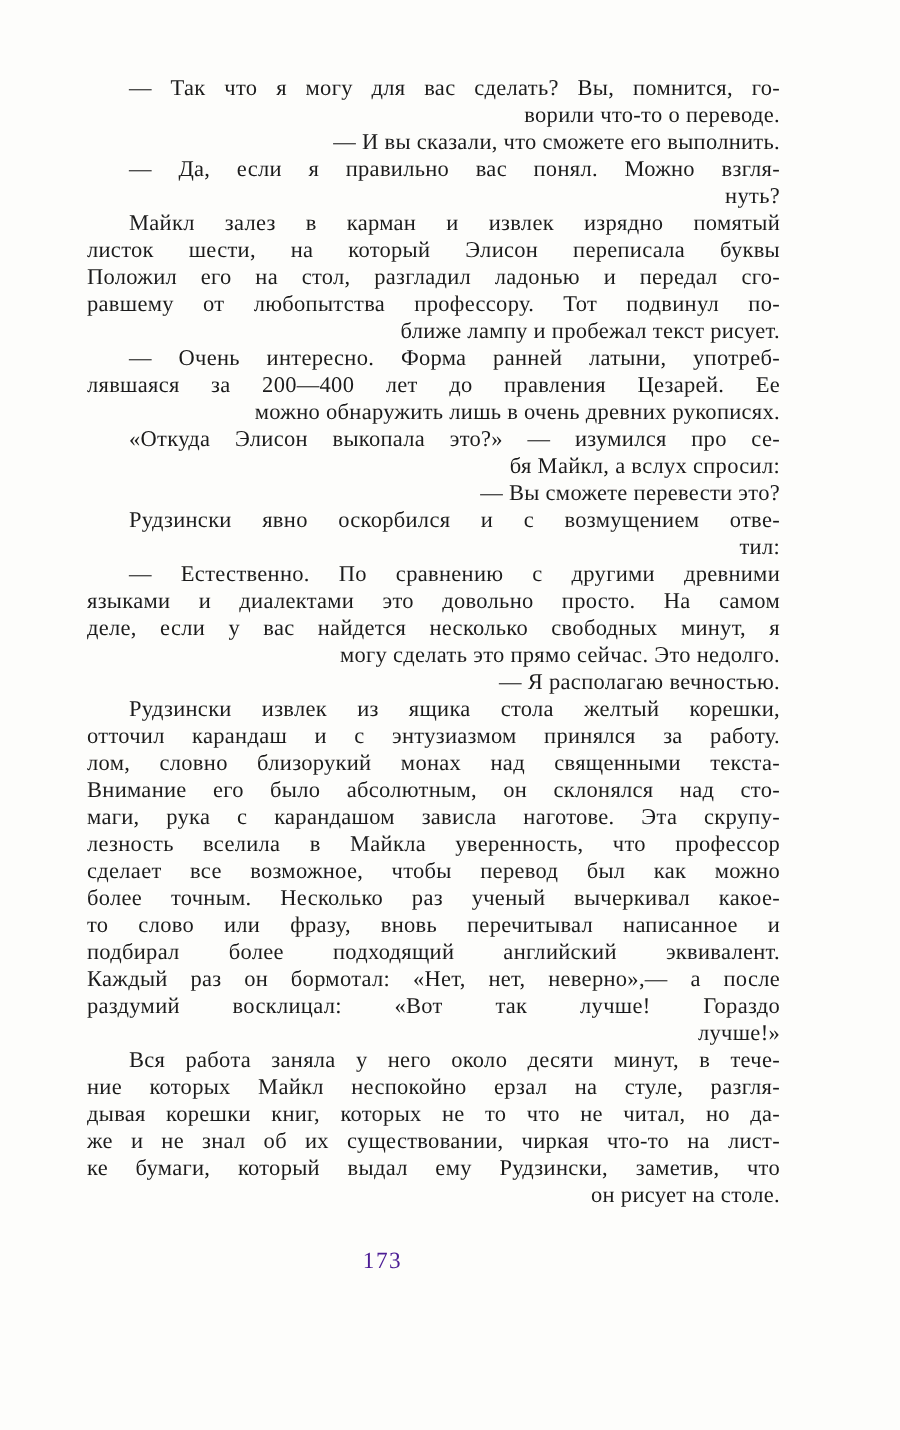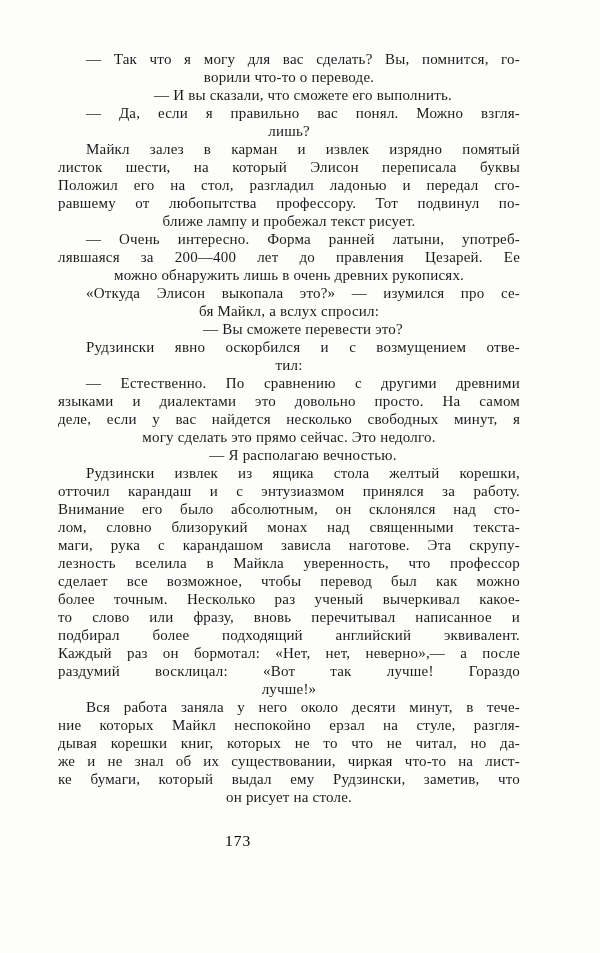--- a/index.html
+++ b/index.html
@@ -25,72 +25,72 @@
     top: 50px;
     width: 462px;
     font-size: 15px;
     line-height: 18px;
     color: #1b1b1b;
     letter-spacing: 0.2px;
   }
   .line {
     height: 18px;
     white-space: normal;
-    text-align: center;
+    text-align: right;
   }
   .line.jst {
     text-align: justify;
     text-align-last: justify;
   }
   .line.ind {
     text-indent: 28px;
   }
   .page-number {
     position: absolute;
     top: 832px;
-    left: 213px;
+    left: 230px;
     width: 50px;
     text-align: center;
     font-size: 15.5px;
-    color: #000000;
+    color: #4c1d95;
     letter-spacing: 1px;
   }
 </style>
 </head>
 <body>
 
 <div class="scan-page">
   <div class="text-block">
       <div class="line ind jst">— Так что я могу для вас сделать? Вы, помнится, го-</div>
       <div class="line">ворили что-то о переводе.</div>
       <div class="line ind">— И вы сказали, что сможете его выполнить.</div>
       <div class="line ind jst">— Да, если я правильно вас понял. Можно взгля-</div>
-      <div class="line">лишь?</div>
+      <div class="line">нуть?</div>
       <div class="line ind jst">Майкл залез в карман и извлек изрядно помятый</div>
       <div class="line jst">листок шести, на который Элисон переписала буквы</div>
       <div class="line jst">Положил его на стол, разгладил ладонью и передал сго-</div>
       <div class="line jst">равшему от любопытства профессору. Тот подвинул по-</div>
       <div class="line">ближе лампу и пробежал текст рисует.</div>
       <div class="line ind jst">— Очень интересно. Форма ранней латыни, употреб-</div>
       <div class="line jst">лявшаяся за 200—400 лет до правления Цезарей. Ее</div>
       <div class="line">можно обнаружить лишь в очень древних рукописях.</div>
       <div class="line ind jst">«Откуда Элисон выкопала это?» — изумился про се-</div>
       <div class="line">бя Майкл, а вслух спросил:</div>
       <div class="line ind">— Вы сможете перевести это?</div>
       <div class="line ind jst">Рудзински явно оскорбился и с возмущением отве-</div>
       <div class="line">тил:</div>
       <div class="line ind jst">— Естественно. По сравнению с другими древними</div>
       <div class="line jst">языками и диалектами это довольно просто. На самом</div>
       <div class="line jst">деле, если у вас найдется несколько свободных минут, я</div>
       <div class="line">могу сделать это прямо сейчас. Это недолго.</div>
       <div class="line ind">— Я располагаю вечностью.</div>
       <div class="line ind jst">Рудзински извлек из ящика стола желтый корешки,</div>
       <div class="line jst">отточил карандаш и с энтузиазмом принялся за работу.</div>
+      <div class="line jst">лом, словно близорукий монах над священными текста-</div>
       <div class="line jst">Внимание его было абсолютным, он склонялся над сто-</div>
-      <div class="line jst">лом, словно близорукий монах над священными текста-</div>
       <div class="line jst">маги, рука с карандашом зависла наготове. Эта скрупу-</div>
       <div class="line jst">лезность вселила в Майкла уверенность, что профессор</div>
       <div class="line jst">сделает все возможное, чтобы перевод был как можно</div>
       <div class="line jst">более точным. Несколько раз ученый вычеркивал какое-</div>
       <div class="line jst">то слово или фразу, вновь перечитывал написанное и</div>
       <div class="line jst">подбирал более подходящий английский эквивалент.</div>
       <div class="line jst">Каждый раз он бормотал: «Нет, нет, неверно»,— а после</div>
       <div class="line jst">раздумий восклицал: «Вот так лучше! Гораздо</div>
       <div class="line">лучше!»</div>
       <div class="line ind jst">Вся работа заняла у него около десяти минут, в тече-</div>

